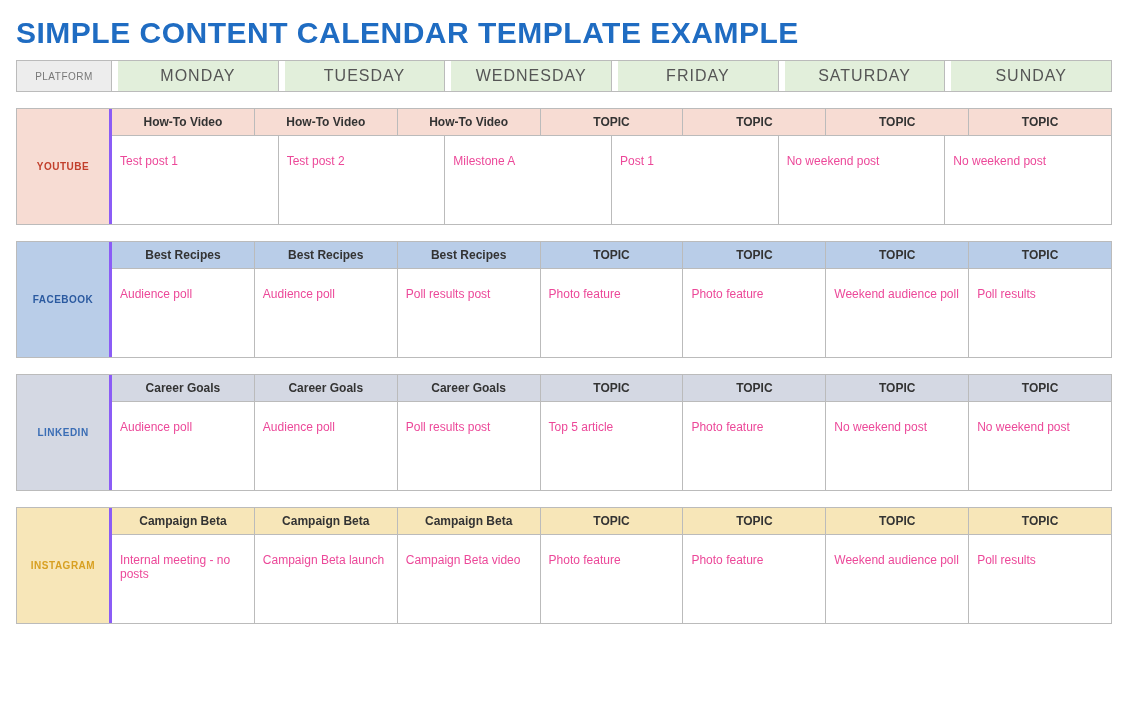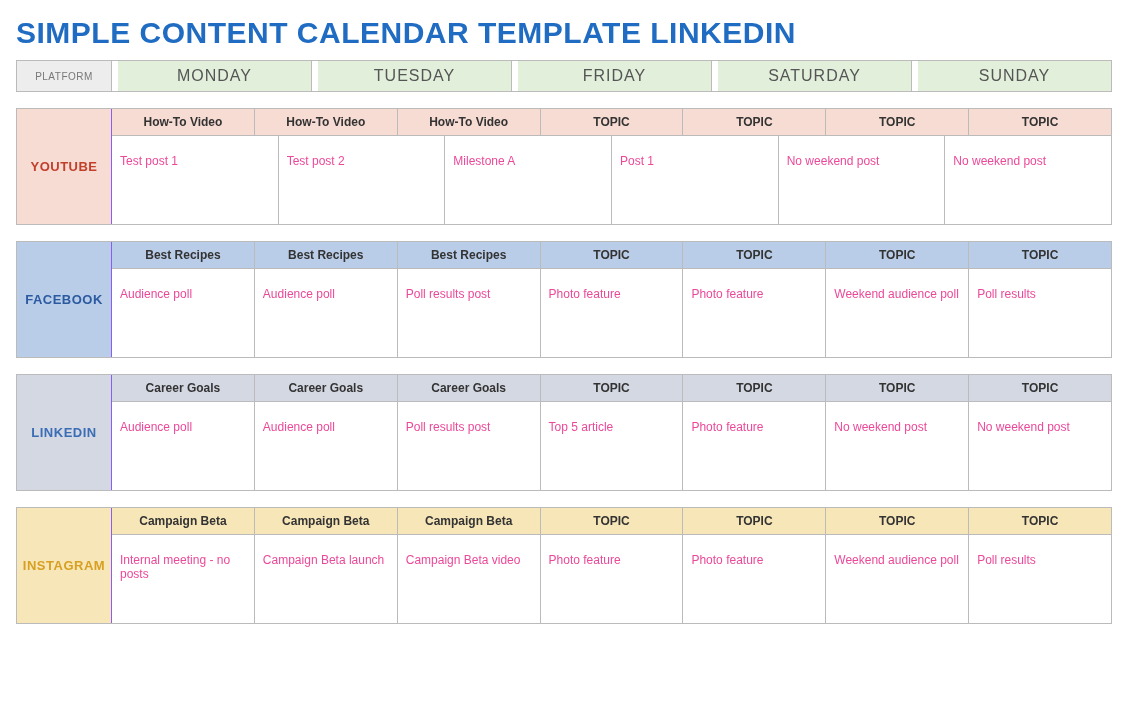--- a/index.html
+++ b/index.html
@@ -50,24 +50,24 @@
     margin-top: 16px;
     border: 1px solid #bbb;
     display: flex;
     width: 100%;
   }
   .section .label {
     width: 95px;
     display: flex;
     align-items: center;
     justify-content: center;
-    font-size: 13px;
+    font-size: 10px;
     font-weight: 700;
     letter-spacing: 0.5px;
-    border-right: 1px solid #8b5cf6;
+    border-right: 3px solid #8b5cf6;
   }
   .section .grid {
     flex: 1;
     display: flex;
     flex-direction: column;
   }
   .topic-row, .content-row { display: flex; }
   .topic-row .cell {
     flex: 1;
     text-align: center;
@@ -95,26 +95,27 @@
   .facebook .label  { background: #b9cde8; color: #2b5aa0; }
   .facebook .topic-row .cell { background: #b9cde8; }
   .linkedin .label  { background: #d4d8e3; color: #3a6db5; }
   .linkedin .topic-row .cell { background: #d4d8e3; }
   .instagram .label { background: #f7e6b8; color: #d8a022; }
   .instagram .topic-row .cell { background: #f7e6b8; }
 </style>
 </head>
 <body>
 
-<h1 class="title">SIMPLE CONTENT CALENDAR TEMPLATE LINKEDIN</h1>
+<h1 class="title">SIMPLE CONTENT CALENDAR TEMPLATE EXAMPLE</h1>
 
 <div class="header-row">
   <div class="platform-head">PLATFORM</div>
   <div class="day">MONDAY</div>
   <div class="day">TUESDAY</div>
+  <div class="day">WEDNESDAY</div>
   <div class="day">FRIDAY</div>
   <div class="day">SATURDAY</div>
   <div class="day">SUNDAY</div>
 </div>
 
 <div id="sections">
     <div class="section youtube">
       <div class="label">YOUTUBE</div>
       <div class="grid">
         <div class="topic-row">

